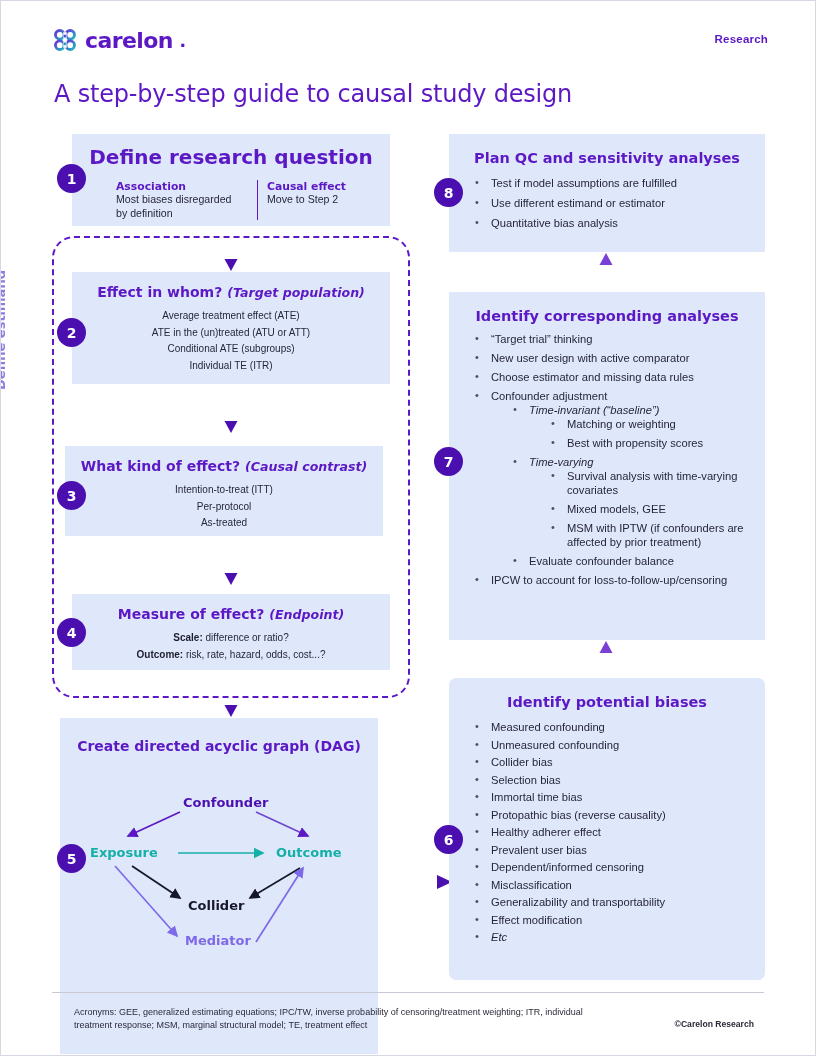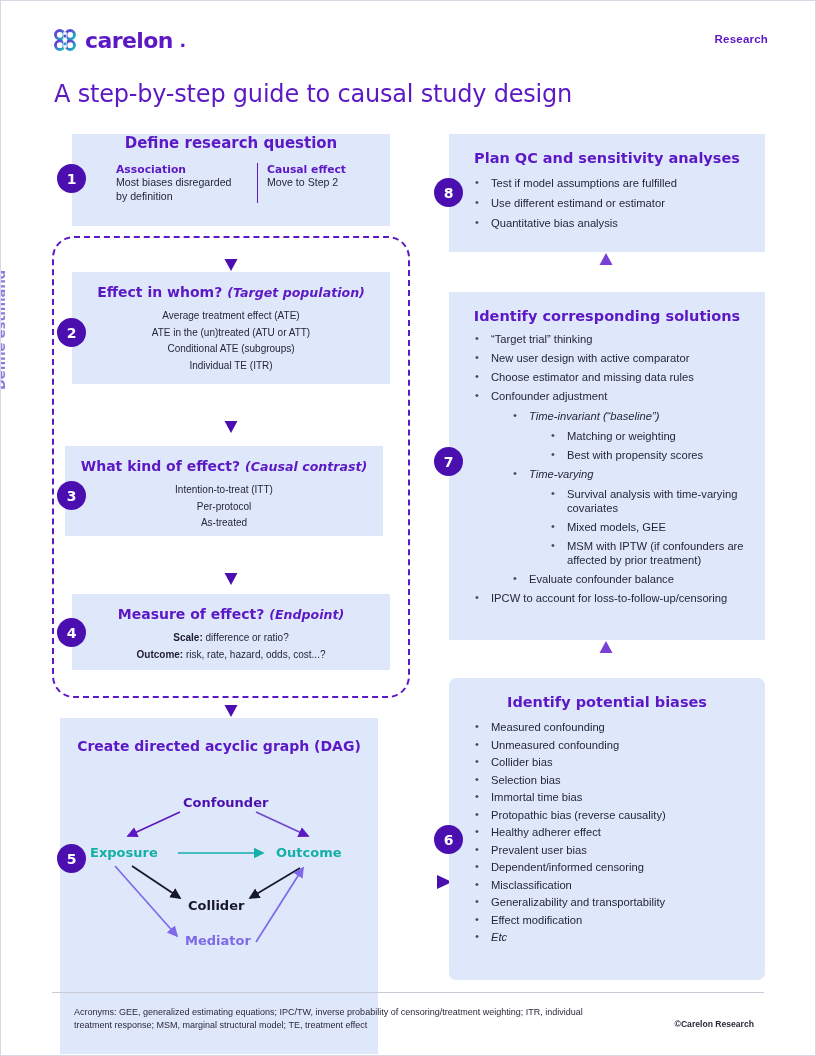--- a/index.html
+++ b/index.html
@@ -40,21 +40,21 @@
   
   .badge {
     position: absolute; width: 29px; height: 29px; border-radius: 50%;
     background: #4b0fb0; color: #fff; font-size: 14px; font-weight: 700;
     display: flex; align-items: center; justify-content: center;
     font-family: "DejaVu Sans", sans-serif; z-index: 5;
   }
 
   
   #box1 { left: 72px; top: 134px; width: 318px; height: 92px; }
-  #box1 .box-title { font-size: 15px; }
+  #box1 .box-title { font-size: 20px; padding-top: 11px; }
   .two-col { display: flex; margin: 11px 0 0 44px; }
   .col-a { width: 142px; padding-right: 8px; border-right: 1.3px solid #5b18c4; }
   .col-b { padding-left: 9px; }
   .col-head { font-size: 10.8px; font-weight: 700; color: #5b18c4; font-family: "DejaVu Sans", sans-serif; }
   .col-line { font-size: 10.6px; line-height: 13.6px; color: #26263a; }
 
   
   .dashed {
     position: absolute; left: 52px; top: 236px; width: 358px; height: 462px;
     border: 2px dashed #5b18c4; border-radius: 22px;
@@ -95,21 +95,21 @@
   #box8 .box-title, #box7 .box-title, #box6 .box-title { font-size: 14.5px; padding-top: 16px; }
 
   ul.bl { list-style: none; margin: 10px 0 0 24px; }
   ul.bl li {
     position: relative; padding-left: 18px; font-size: 11.2px;
     line-height: 14px; margin-bottom: 6px; color: #26263a;
   }
   ul.bl li::before {
     content: "•"; position: absolute; left: 2px; top: -1px; color: #4b4b66; font-size: 11px;
   }
-  ul.bl ul { list-style: none; margin: 6px 0 0 20px; }
+  ul.bl ul { list-style: none; margin: 0 0 0 20px; }
   ul.bl ul li { font-style: italic; }
   ul.bl ul ul li { font-style: normal; }
   li.nobullet::before { content: ""; }
   li.nobullet { font-style: italic; }
 
   #box7 ul.bl { margin-top: 8px; }
   #box7 ul.bl li { margin-bottom: 5px; }
   #box6 ul.bl li { margin-bottom: 3.5px; }
 
   
@@ -315,21 +315,21 @@
       <stop offset="0" stop-color="#f2ecff"></stop>
           <stop offset="1" stop-color="#7a3fd6"></stop>
         </linearGradient>
       </defs>
     <line x1="8" y1="42" x2="8" y2="10" stroke="url(#ag2)" stroke-width="4"></line>
     <polygon points="8,1 1.5,13 14.5,13" fill="#7a3fd6"></polygon>
   </svg>
 
   <div class="badge" style="left:434px; top:447px;">7</div>
   <div class="box" id="box7">
-    <div class="box-title">Identify corresponding solutions</div>
+    <div class="box-title">Identify corresponding analyses</div>
     <ul class="bl">
       <li>“Target trial” thinking</li>
       <li>New user design with active comparator</li>
       <li>Choose estimator and missing data rules</li>
       <li>
         <span>Confounder adjustment</span>
         <ul>
           <li>
             <span>Time-invariant (“baseline”)</span>
             <ul>

